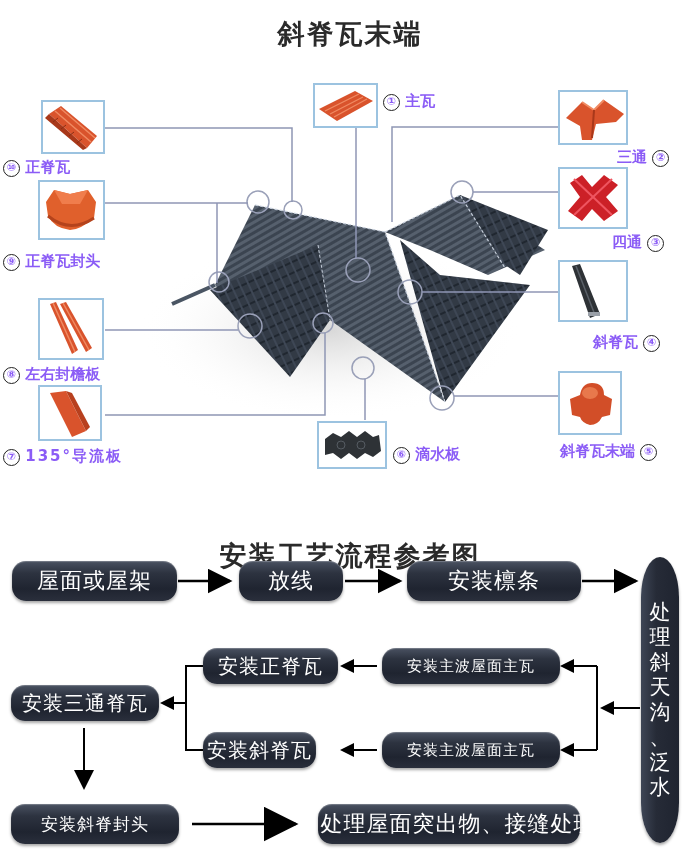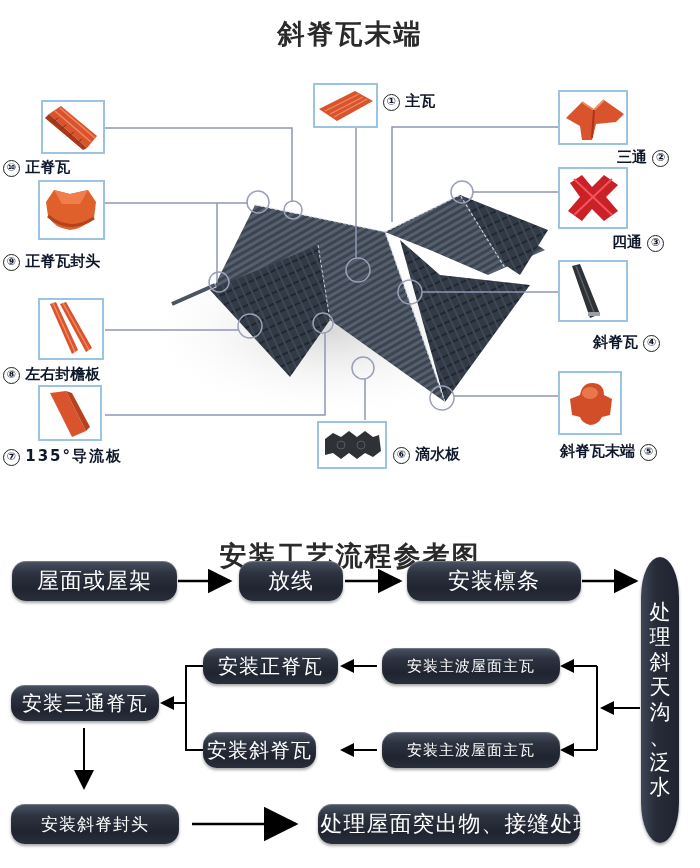--- a/index.html
+++ b/index.html
@@ -1,21 +1,21 @@
 <!DOCTYPE html>
 <html><head>
 <meta charset="utf-8">
 <style>
   * { box-sizing: border-box; margin: 0; padding: 0; }
   body { width: 700px; height: 868px; background: #ffffff; position: relative; overflow: hidden;
          font-family: "DejaVu Sans", sans-serif; color: #222; }
   .title { position: absolute; left: 0; width: 700px; text-align: center; font-weight: bold;
            font-size: 27px; color: #2a2a2a; letter-spacing: 2px; font-family: "DejaVu Sans", sans-serif; }
   .thumb { position: absolute; border: 2px solid #9cc3e0; background: #fff; overflow: hidden; }
-  .label { position: absolute; font-size: 15px; font-weight: bold; color: #0f172a; white-space: nowrap;
+  .label { position: absolute; font-size: 15px; font-weight: bold; color: #8b5cf6; white-space: nowrap;
            font-family: "DejaVu Serif", serif; }
   .num { display: inline-block; width: 17px; height: 17px; border: 1.5px solid #222; border-radius: 50%;
          font-size: 11px; line-height: 14px; text-align: center; vertical-align: 1px; font-family: "DejaVu Sans", sans-serif; font-weight: bold; }
   svg.lines { position: absolute; left: 0; top: 0; }
   .pill { position: absolute; height: 40px; border-radius: 14px; color: #fff; font-size: 22px;
           display: flex; align-items: center; justify-content: center; white-space: nowrap;
           background: linear-gradient(180deg, #4a5262 0%, #2d3340 30%, #1f2430 70%, #2a2f3c 100%);
           box-shadow: 0 2px 3px rgba(0,0,0,0.35), inset 0 1px 1px rgba(255,255,255,0.25);
           font-family: "DejaVu Serif", serif; letter-spacing: 1px; }
   .pill.small { font-size: 20px; height: 36px; }

